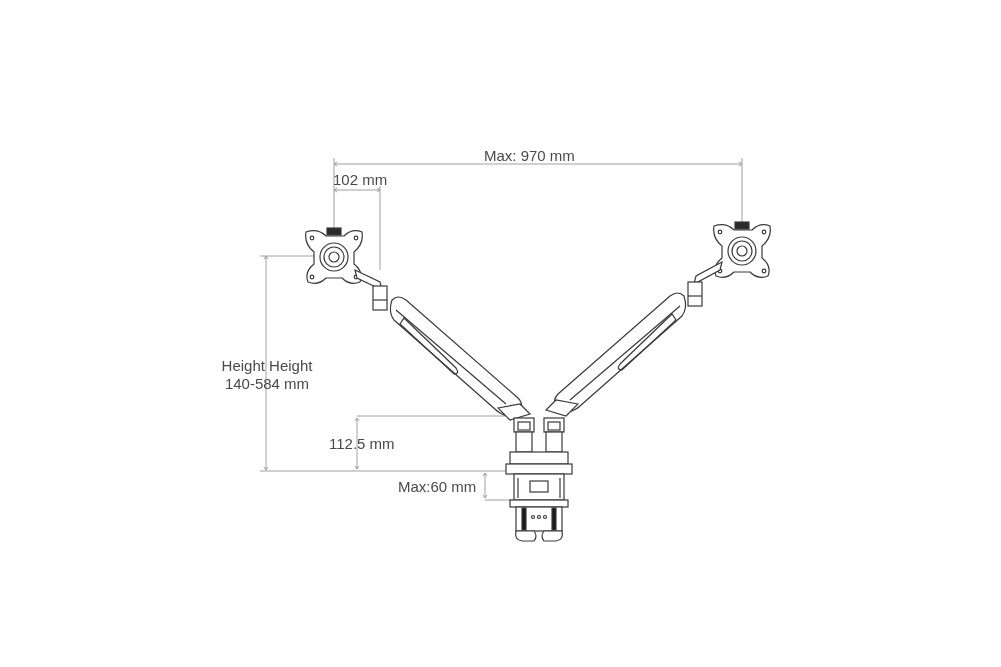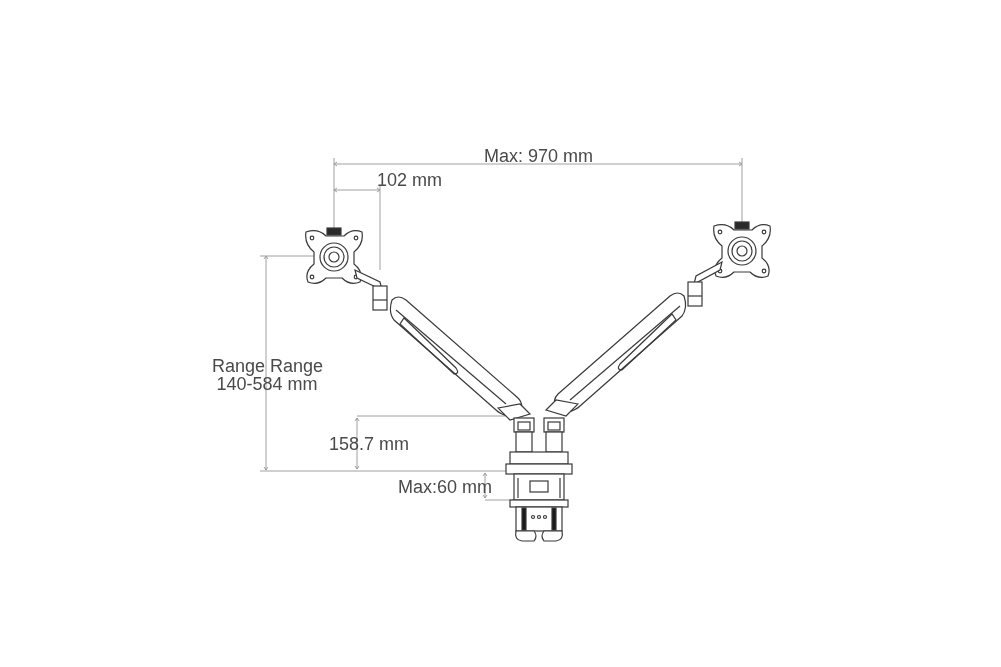--- a/index.html
+++ b/index.html
@@ -1,19 +1,19 @@
 <!DOCTYPE html>
 <html><head>
 <meta charset="utf-8">
 <style>
   html, body { margin: 0; padding: 0; background: #ffffff; }
   body { width: 1001px; height: 667px; position: relative; overflow: hidden;
          font-family: "Liberation Sans", sans-serif; }
   #diagram { position: absolute; left: 0; top: 0; width: 1001px; height: 667px; }
-  .label { position: absolute; color: #4a4a4a; font-size: 18px; line-height: 18px;
+  .label { position: absolute; color: #4a4a4a; font-size: 15px; line-height: 18px;
            white-space: nowrap; font-family: "Liberation Sans", sans-serif; }
   .center { text-align: center; }
 </style>
 </head>
 <body>
 
 <div id="diagram">
   <svg width="1001" height="667" viewBox="0 0 1001 667" xmlns="http://www.w3.org/2000/svg">
     <defs>
       <marker id="arr" markerWidth="6" markerHeight="6" refX="3" refY="3" orient="auto-start-reverse">
@@ -115,18 +115,18 @@
       <circle cx="533" cy="517" r="1.5"></circle>
         <circle cx="539" cy="517" r="1.5"></circle>
         <circle cx="545" cy="517" r="1.5"></circle>
       <path d="M516,531 Q514,540 522,541 L534,541 Q538,536 534,531 Z"></path>
       <path d="M544,531 Q540,536 544,541 L556,541 Q564,540 562,531 Z"></path>
     </g>
   </svg>
 
   
   <div class="label" style="left:484px; top:147px;">Max: 970 mm</div>
-  <div class="label" style="left:333px; top:171px;padding-left:44px;">102 mm</div>
-  <div class="label center" style="left:212px; top:357px; width:110px;">Range Range</div>
+  <div class="label" style="left:333px; top:171px;">102 mm</div>
+  <div class="label center" style="left:212px; top:357px; width:110px;">Height Height</div>
   <div class="label center" style="left:212px; top:375px; width:110px;">140-584 mm</div>
-  <div class="label" style="left:329px; top:435px;">158.7 mm</div>
+  <div class="label" style="left:329px; top:435px;">112.5 mm</div>
   <div class="label" style="left:398px; top:478px;">Max:60 mm</div>
 </div>
 
 </body></html>

